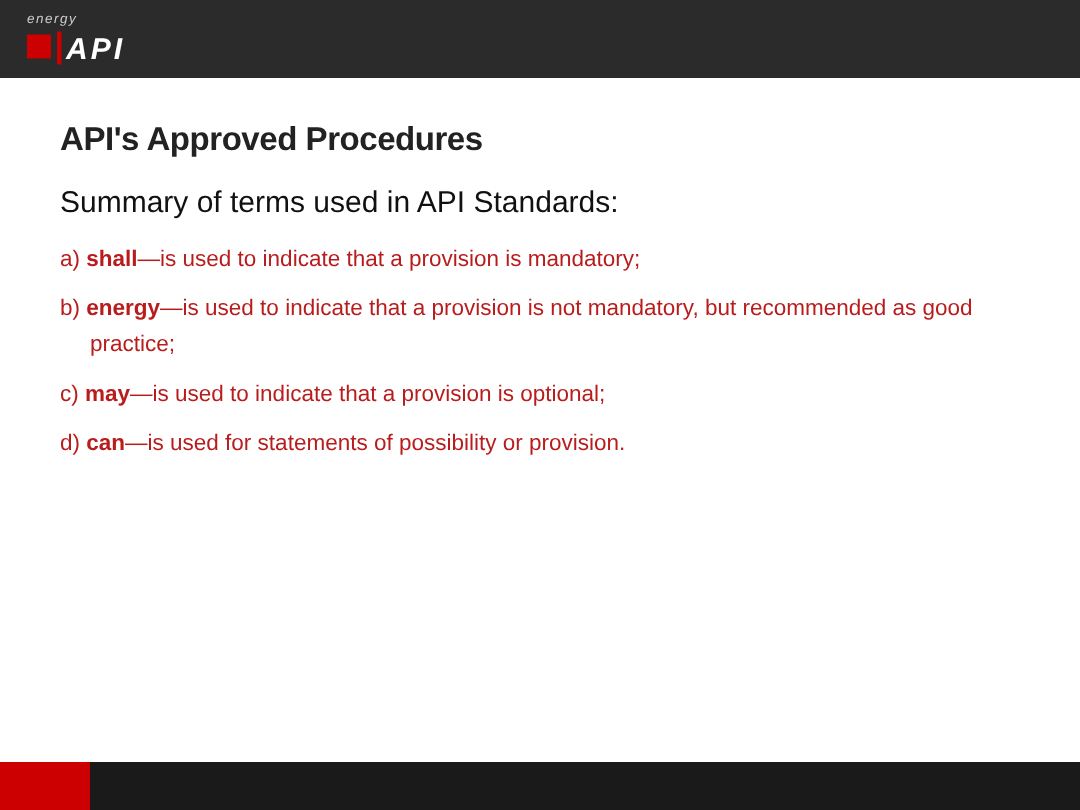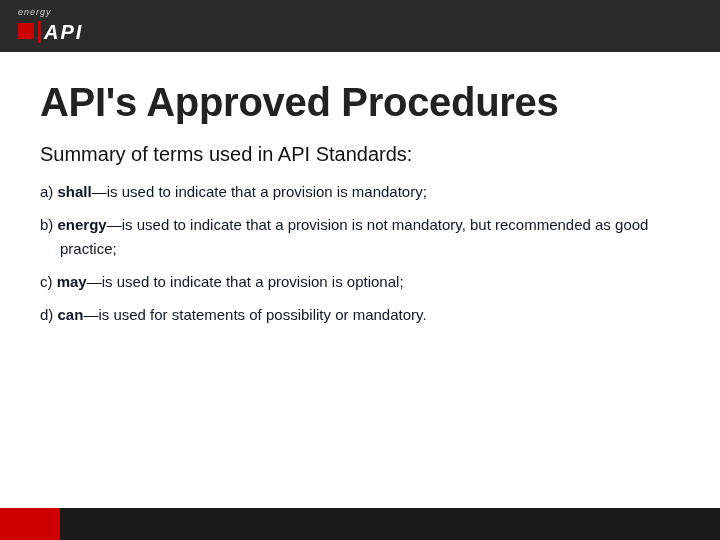--- a/index.html
+++ b/index.html
@@ -55,21 +55,21 @@
       align-items: flex-start;
       gap: 2px;
     }
 
     
     .content-area {
       padding: 28px 40px 20px 40px;
     }
 
     .page-title {
-      font-size: 40px;
+      font-size: 22px;
       font-weight: bold;
       color: #222222;
       margin-bottom: 18px;
       letter-spacing: -0.3px;
     }
 
     .section-heading {
       font-size: 20px;
       font-weight: normal;
       color: #111111;
@@ -77,21 +77,21 @@
     }
 
     .terms-list {
       list-style: none;
       padding: 0;
       margin: 0;
     }
 
     .terms-list li {
       font-size: 15px;
-      color: #0f172a;
+      color: #b91c1c;
       line-height: 1.55;
       margin-bottom: 10px;
       padding-left: 20px;
       text-indent: -20px;
     }
 
     
     .footer-bar {
       position: absolute;
       bottom: 0;
@@ -144,21 +144,21 @@
       <li>
         <span>a) </span><strong>shall</strong><span>—</span><span>is used to indicate that a provision is mandatory;</span>
       </li>
       <li>
         <span>b) </span><strong>energy</strong><span>—</span><span>is used to indicate that a provision is not mandatory, but recommended as good practice;</span>
       </li>
       <li>
         <span>c) </span><strong>may</strong><span>—</span><span>is used to indicate that a provision is optional;</span>
       </li>
       <li>
-        <span>d) </span><strong>can</strong><span>—</span><span>is used for statements of possibility or mandatory.</span>
+        <span>d) </span><strong>can</strong><span>—</span><span>is used for statements of possibility or provision.</span>
       </li>
     </ul>
 
   </div>
 
   <div class="footer-bar">
     <div class="footer-red"></div>
     <div class="footer-dark"></div>
   </div>
 

